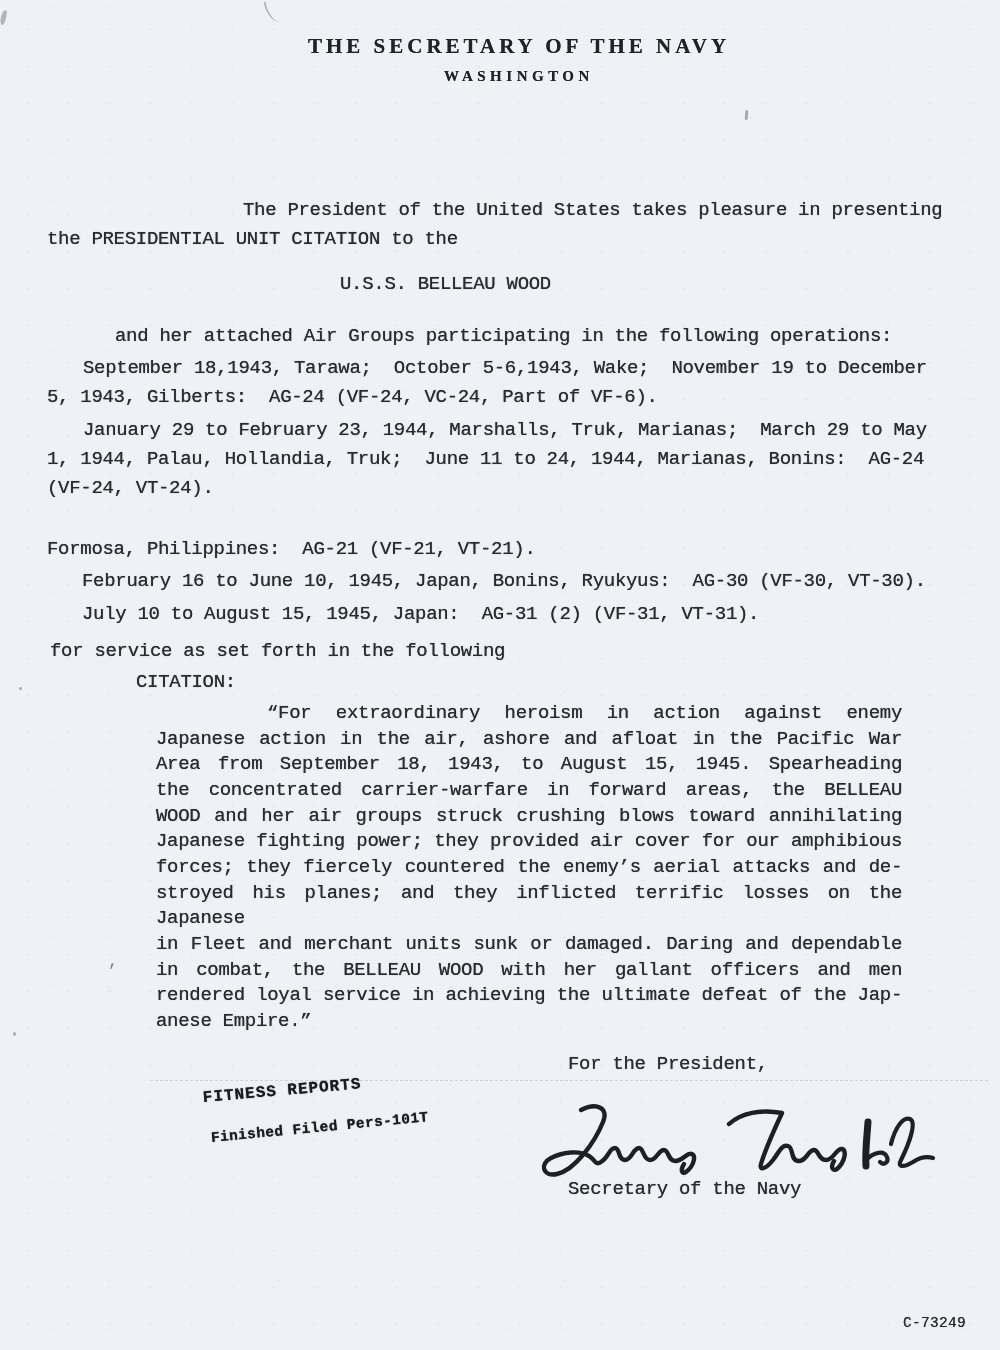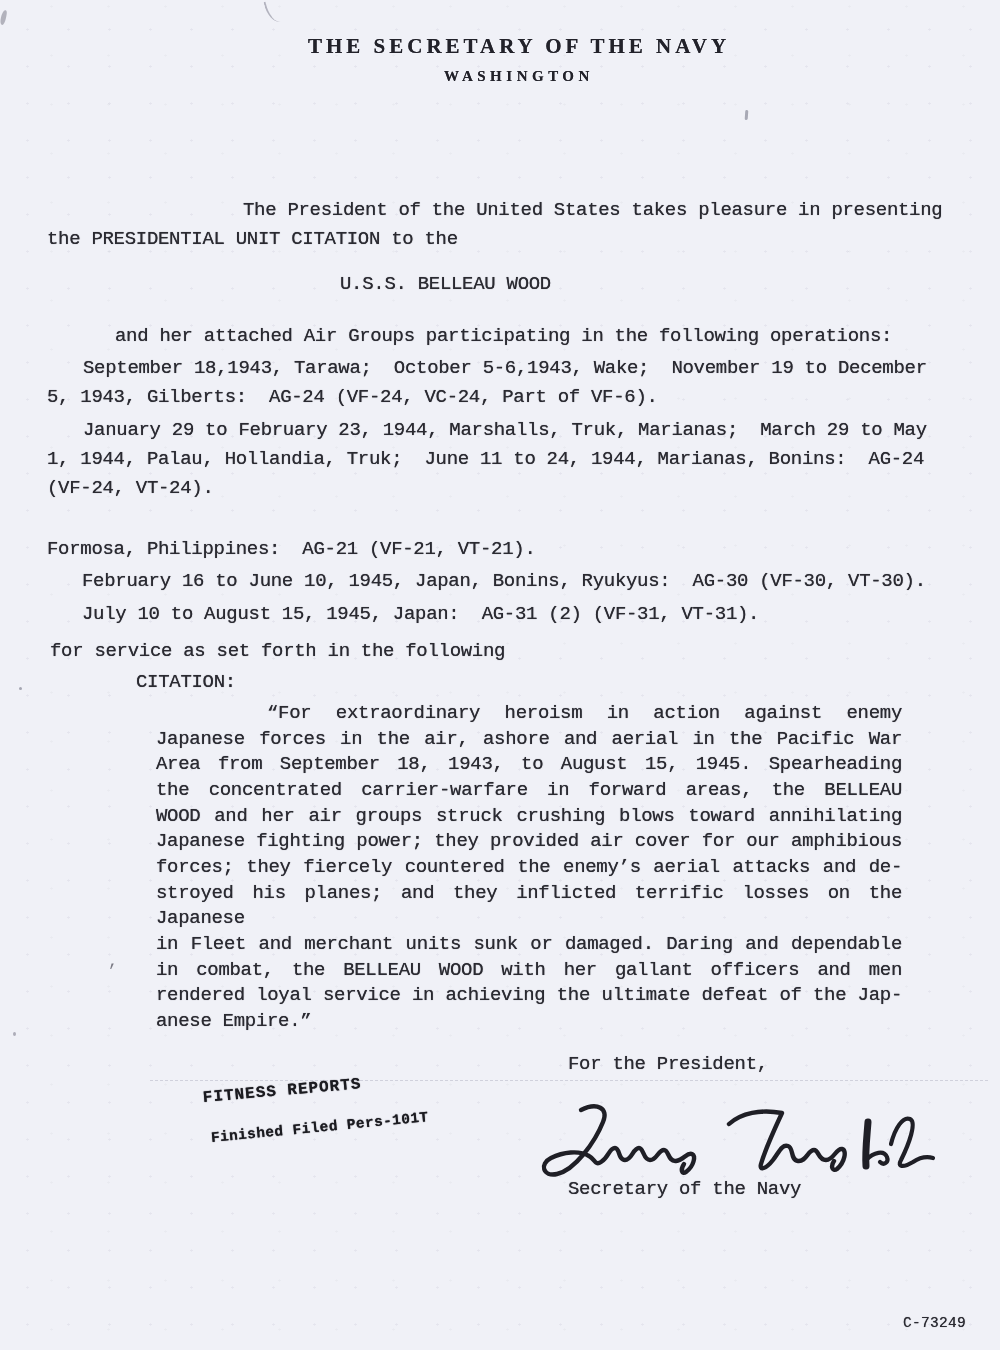--- a/index.html
+++ b/index.html
@@ -79,21 +79,21 @@
   <div class="typed" style="left:47px;top:475px">(VF-24, VT-24).</div>
   <div class="typed" style="left:47px;top:536px">Formosa, Philippines:  AG-21 (VF-21, VT-21).</div>
   <div class="typed" style="left:82px;top:568px">February 16 to June 10, 1945, Japan, Bonins, Ryukyus:  AG-30 (VF-30, VT-30).</div>
   <div class="typed" style="left:82px;top:601px">July 10 to August 15, 1945, Japan:  AG-31 (2) (VF-31, VT-31).</div>
 
   <div class="typed" style="left:50px;top:638px">for service as set forth in the following</div>
   <div class="typed" style="left:136px;top:669px">CITATION:</div>
 
   <div class="citation-block">
     <div class="cite-line cite-first">“For extraordinary heroism in action against enemy</div>
-    <div class="cite-line">Japanese forces in the air, ashore and aerial in the Pacific War</div>
+    <div class="cite-line">Japanese action in the air, ashore and afloat in the Pacific War</div>
     <div class="cite-line">Area from September 18, 1943, to August 15, 1945. Spearheading</div>
     <div class="cite-line">the concentrated carrier-warfare in forward areas, the BELLEAU</div>
     <div class="cite-line">WOOD and her air groups struck crushing blows toward annihilating</div>
     <div class="cite-line">Japanese fighting power; they provided air cover for our amphibious</div>
     <div class="cite-line">forces; they fiercely countered the enemy’s aerial attacks and de-</div>
     <div class="cite-line">stroyed his planes; and they inflicted terrific losses on the Japanese</div>
     <div class="cite-line">in Fleet and merchant units sunk or damaged. Daring and dependable</div>
     <div class="cite-line">in combat, the BELLEAU WOOD with her gallant officers and men</div>
     <div class="cite-line">rendered loyal service in achieving the ultimate defeat of the Jap-</div>
     <div class="cite-line cite-last">anese Empire.”</div>

